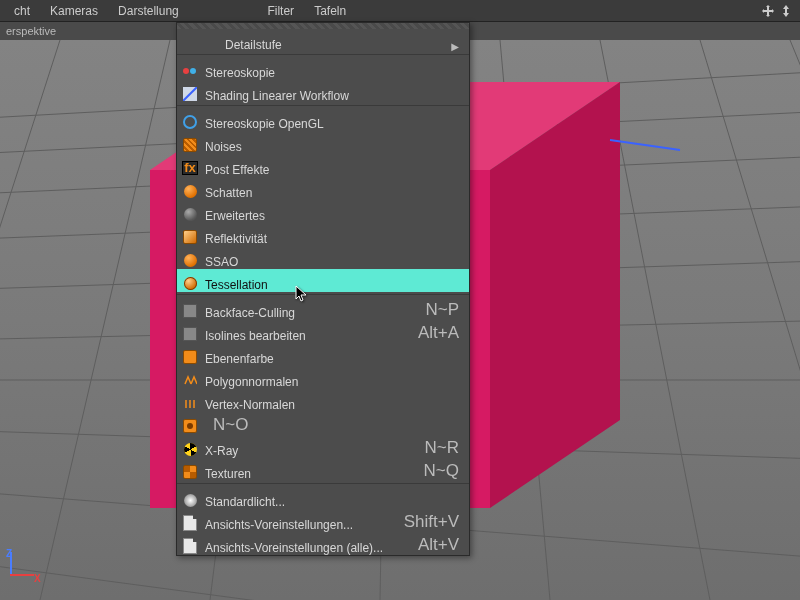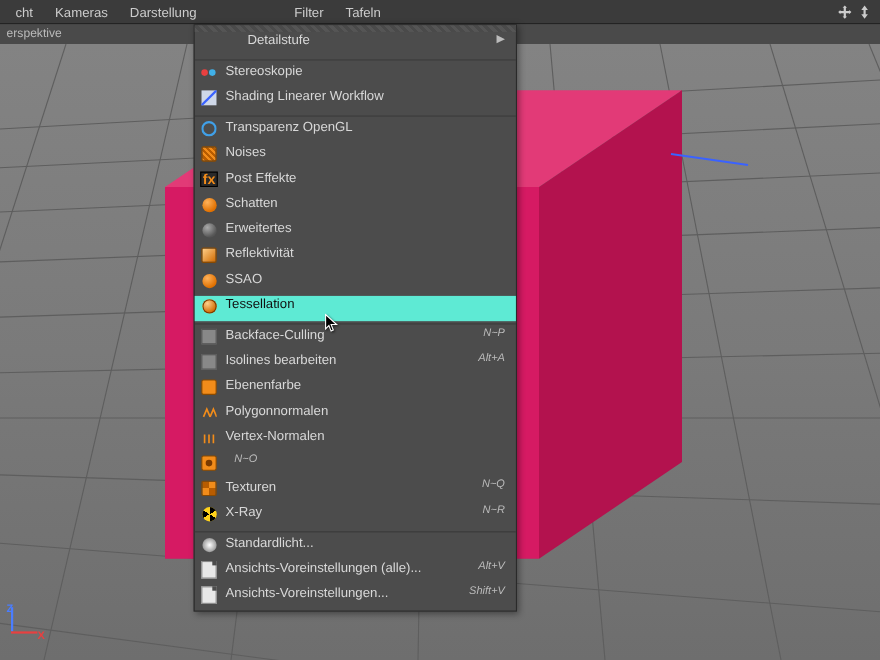--- a/index.html
+++ b/index.html
@@ -18,26 +18,26 @@
   
   .axis{position:absolute;left:6px;bottom:6px;width:46px;height:46px;}
   .axis .z{position:absolute;left:4px;bottom:20px;width:2px;height:22px;background:#4a7dff;}
   .axis .x{position:absolute;left:4px;bottom:18px;width:24px;height:2px;background:#e84040;}
   .axis .lbl{position:absolute;font-size:10px;font-weight:bold;}
   .axis .lz{left:0;top:0;color:#4a7dff;}
   .axis .lx{left:28px;bottom:10px;color:#e84040;}
   
   .dropdown{position:absolute;left:176px;top:22px;width:292px;background:#4c4c4c;border:1px solid #2a2a2a;box-shadow:2px 2px 6px rgba(0,0,0,.4);}
   .dd-strip{height:6px;background:repeating-linear-gradient(45deg,#555,#555 3px,#4a4a4a 3px,#4a4a4a 6px);}
-  .dd-row{display:flex;align-items:flex-start;height:23px;padding:0 10px 0 4px;color:#d8d8d8;}
+  .dd-row{display:flex;align-items:flex-end;height:23px;padding:0 10px 0 4px;color:#d8d8d8;}
   .dd-row.highlight{background:#5eead4;color:#111;}
   .dd-row.indent{padding-left:24px;}
   .dd-ic{width:18px;height:18px;margin-right:6px;flex-shrink:0;display:flex;align-items:center;justify-content:center;}
   .dd-label{flex:1;white-space:nowrap;}
-  .dd-sc{color:#bbb;font-size:10px;margin-left:8px;font-style:italic;}
+  .dd-sc{color:#bbb;font-size:17px;margin-left:8px;}
   .dd-arrow{color:#bbb;font-size:10px;margin-left:auto;}
   .dd-sep{height:1px;background:#3a3a3a;margin:2px 0;}
   
   .ic-sq{width:14px;height:14px;background:#f28c1a;border:1px solid #8a4a00;box-sizing:border-box;border-radius:2px;}
   .ic-ball{width:13px;height:13px;border-radius:50%;background:radial-gradient(circle at 35% 30%,#ffb25a,#e07000 70%);} 
   .ic-grey{width:13px;height:13px;border-radius:50%;background:radial-gradient(circle at 35% 30%,#aaa,#555 70%);} 
   .ic-cube{width:12px;height:12px;background:#888;transform:rotate(0deg);border:1px solid #555;}
   .ic-lite{width:13px;height:13px;border-radius:50%;background:radial-gradient(circle at 50% 50%,#fff,#aaa 60%,#555 100%);}
   .ic-fx{width:14px;height:12px;background:#2a2a2a;border:1px solid #000;color:#f28c1a;font-size:13px;font-weight:bold;line-height:12px;text-align:center;}
   .ic-rad{width:13px;height:13px;border-radius:50%;background:#ffd21a;position:relative;}
@@ -145,21 +145,21 @@
         </span>
         <span class="dd-label">Shading Linearer Workflow</span>
       </div>
       <div class="dd-sep"></div>
       <div class="dd-row">
         <span class="dd-ic">
           <svg width="14" height="14">
             <circle cx="7" cy="7" r="6" fill="none" stroke="#40a0e8" stroke-width="2"></circle>
           </svg>
         </span>
-        <span class="dd-label">Transparenz OpenGL</span>
+        <span class="dd-label">Stereoskopie OpenGL</span>
       </div>
       <div class="dd-row">
         <span class="dd-ic">
           <div class="ic-sq" style="background:repeating-linear-gradient(45deg,#f28c1a,#f28c1a 2px,#b85c00 2px,#b85c00 4px)"></div>
         </span>
         <span class="dd-label">Noises</span>
       </div>
       <div class="dd-row">
         <span class="dd-ic">
           <div class="ic-fx">fx</div>
@@ -236,52 +236,52 @@
       <div class="dd-row">
         <span class="dd-ic">
           <div class="ic-sq" style="background:#f28c1a;position:relative">
             <div style="position:absolute;left:3px;top:3px;width:6px;height:6px;border-radius:50%;background:#7a3a00"></div>
           </div>
         </span>
         <span class="dd-sc">N~O</span>
       </div>
       <div class="dd-row">
         <span class="dd-ic">
+          <div class="ic-rad"></div>
+        </span>
+        <span class="dd-label">X-Ray</span>
+        <span class="dd-sc">N~R</span>
+      </div>
+      <div class="dd-row">
+        <span class="dd-ic">
           <div class="ic-sq" style="background:conic-gradient(#f28c1a 0 25%,#b85c00 0 50%,#f28c1a 0 75%,#b85c00 0)"></div>
         </span>
         <span class="dd-label">Texturen</span>
         <span class="dd-sc">N~Q</span>
       </div>
-      <div class="dd-row">
-        <span class="dd-ic">
-          <div class="ic-rad"></div>
-        </span>
-        <span class="dd-label">X-Ray</span>
-        <span class="dd-sc">N~R</span>
-      </div>
       <div class="dd-sep"></div>
       <div class="dd-row">
         <span class="dd-ic">
           <div class="ic-lite"></div>
         </span>
         <span class="dd-label">Standardlicht...</span>
+      </div>
+      <div class="dd-row">
+        <span class="dd-ic">
+          <div class="ic-doc"></div>
+        </span>
+        <span class="dd-label">Ansichts-Voreinstellungen...</span>
+        <span class="dd-sc">Shift+V</span>
       </div>
       <div class="dd-row">
         <span class="dd-ic">
           <div class="ic-doc"></div>
         </span>
         <span class="dd-label">Ansichts-Voreinstellungen (alle)...</span>
         <span class="dd-sc">Alt+V</span>
-      </div>
-      <div class="dd-row">
-        <span class="dd-ic">
-          <div class="ic-doc"></div>
-        </span>
-        <span class="dd-label">Ansichts-Voreinstellungen...</span>
-        <span class="dd-sc">Shift+V</span>
       </div>
     </div>
 </div>
 
 <div class="cursor">
   <svg width="14" height="18" viewBox="0 0 14 18">
       <path d="M1 1l0 13 3-3 2 5 2-1-2-5 5 0z" fill="#000" stroke="#fff" stroke-width="1"></path>
     </svg>
 </div>
 

